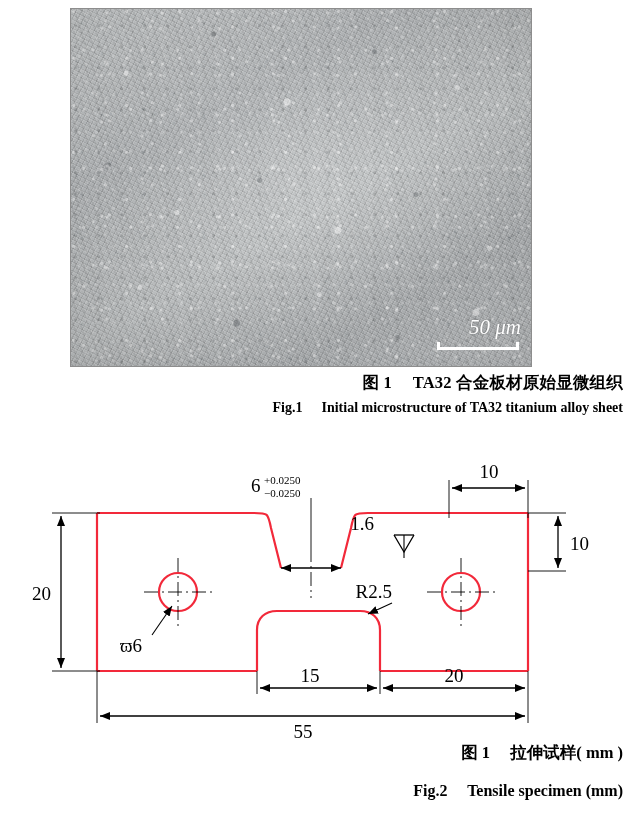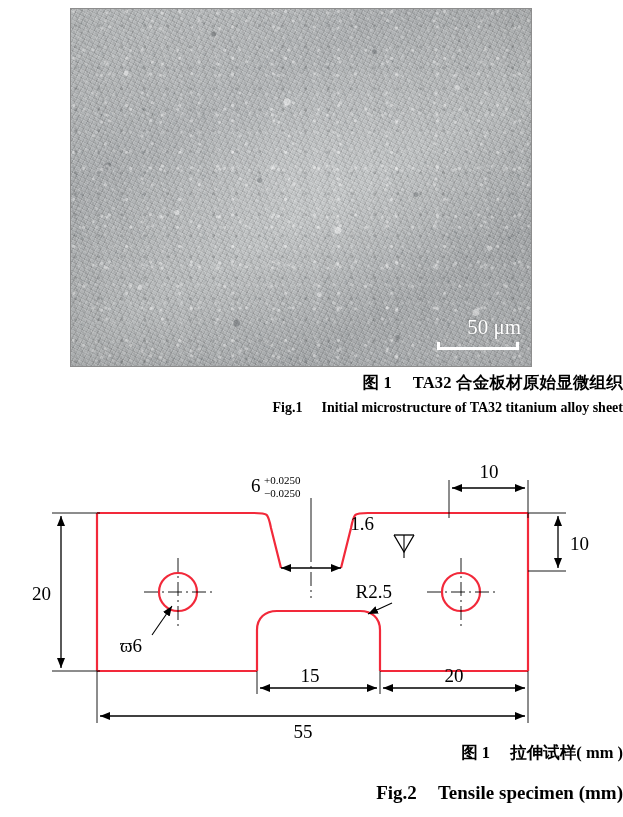--- a/index.html
+++ b/index.html
@@ -95,20 +95,21 @@
   }
   
   #scalebar-label {
     position: absolute;
     right: 10px;
     bottom: 26px;
     color: #fff;
     font-family: "Liberation Serif", serif;
     font-size: 21px;
     text-shadow: 0 0 2px rgba(0,0,0,.35);
+    font-style: italic;
   }
   #scalebar-line {
     position: absolute;
     right: 12px;
     bottom: 16px;
     width: 82px;
     height: 8px;
     border-left: 3px solid #ffffff;
     border-right: 3px solid #ffffff;
     border-bottom: 3px solid #ffffff;
@@ -147,21 +148,21 @@
   #fig2-cap-cn {
     position: absolute;
     left: 0; right: 0;
     top: 742px;
     font-size: 16.5px;
   }
   #fig2-cap-en {
     position: absolute;
     left: 0; right: 0;
     top: 782px;
-    font-size: 19px;
+    font-size: 16px;
   }
   .cap-sp { display: inline-block; width: 12px; }
 </style>
 </head>
 <body>
 
 <div id="fig1-wrap">
   <div id="micrograph">
     <div class="speckle"></div>
     <div class="speckle2"></div>

